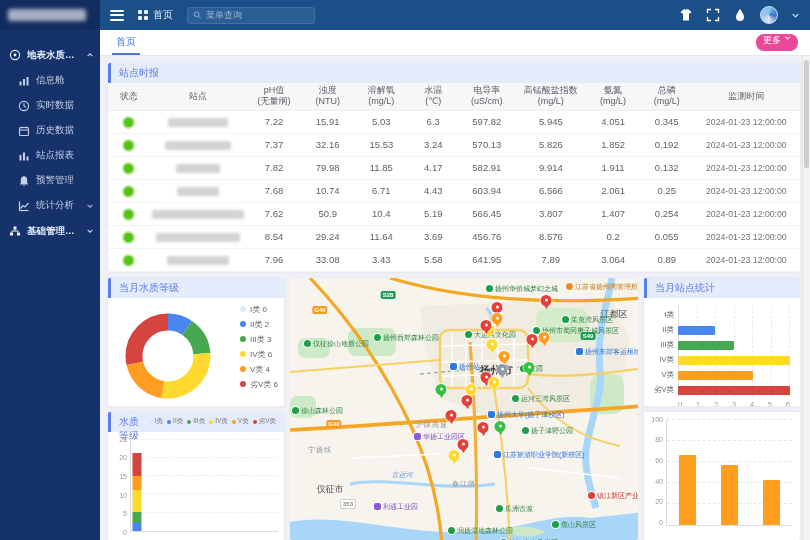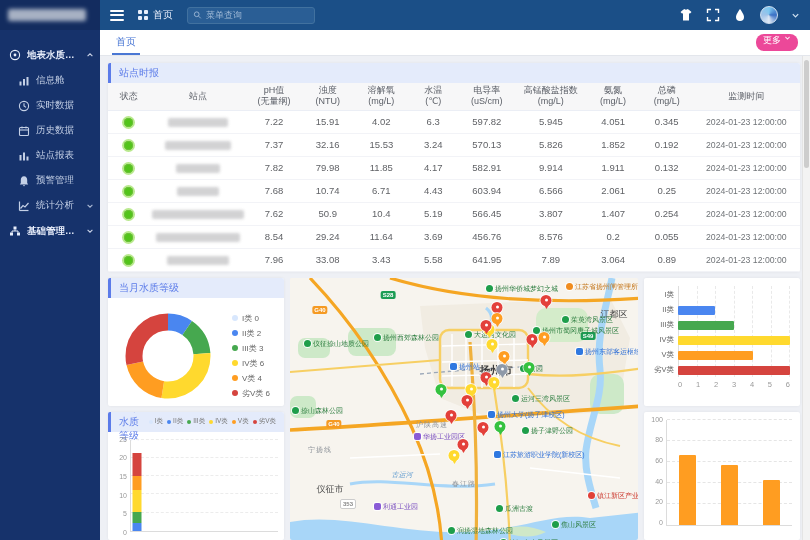--- a/index.html
+++ b/index.html
@@ -53,21 +53,21 @@
   tbody td{text-align:center;font-size:9.5px;color:#606266;height:23px;border-bottom:1px solid #f2f3f7}
   .dot{display:inline-block;width:9px;height:9px;border-radius:50%;background:#52c41a;box-shadow:0 0 0 2px #b9e98e,0 0 0 1px #6cbf3a inset;vertical-align:middle}
   .blur-block{display:inline-block;height:9px;background:#c7c7c9;border-radius:2px;filter:blur(1.6px);opacity:.8;vertical-align:middle}
   .time-cell{font-size:8.7px;color:#707478}
   
   .bottom{flex:1;display:flex;gap:6px;min-height:0}
   .col-l{width:176px;flex:none;display:flex;flex-direction:column;gap:6px}
   .col-r{width:156px;flex:none;display:flex;flex-direction:column;gap:6px}
   .col-l .panel,.col-r .panel{flex:1;min-height:0}
   
-  .donut-body{display:flex;align-items:center;padding:6px 4px 4px 8px;gap:12px}
+  .donut-body{display:flex;align-items:flex-start;padding:6px 4px 4px 8px;gap:20px}
   .legend-col{display:flex;flex-direction:column;gap:4px;font-size:8px;color:#666}
   .legend-it{display:flex;align-items:center;gap:4px;white-space:nowrap}
   .sw{width:6px;height:6px;border-radius:50%;flex:none}
   
   .stk-hd-legend{display:flex;gap:4px;margin-left:auto;font-size:6.5px;color:#777;align-items:center}
   .stk-hd-legend .legend-it{gap:2px}
   .stk-hd-legend .sw{width:4px;height:4px}
   .stk-body{position:relative;height:104px;margin:8px 6px 0 22px}
   .stk-ylabels{position:absolute;left:-16px;top:-4px;bottom:8px;width:13px;display:flex;flex-direction:column;justify-content:space-between;align-items:flex-end;font-size:7px;color:#999}
   .stk-plot{position:absolute;inset:0 0 12px 0;border-left:1px solid #dcdcdc;border-bottom:1px solid #dcdcdc}
@@ -349,21 +349,21 @@
                   <div>监测时间</div>
                 </th>
               </tr>
             </thead>
           <tbody id="tbody">
               <tr>
                 <td><span class="dot"></span></td>
                 <td><span class="blur-block" style="width:60px"></span></td>
                 <td class="">7.22</td>
                 <td class="">15.91</td>
-                <td class="">4.02</td>
+                <td class="">5.03</td>
                 <td class="">6.3</td>
                 <td class="">597.82</td>
                 <td class="">5.945</td>
                 <td class="">4.051</td>
                 <td class="">0.345</td>
                 <td class="time-cell">2024-01-23 12:00:00</td>
               </tr>
               <tr>
                 <td><span class="dot"></span></td>
                 <td><span class="blur-block" style="width:66px"></span></td>
@@ -698,20 +698,23 @@
             <div class="pin" style="left: 177px; top: 128px; background: rgb(227, 64, 58); color: rgb(227, 64, 58);"></div>
             <div class="pin" style="left: 161px; top: 143px; background: rgb(227, 64, 58); color: rgb(227, 64, 58);"></div>
             <div class="pin" style="left: 193px; top: 155px; background: rgb(227, 64, 58); color: rgb(227, 64, 58);"></div>
             <div class="pin" style="left: 210px; top: 154px; background: rgb(53, 194, 64); color: rgb(53, 194, 64);"></div>
             <div class="pin" style="left: 173px; top: 172px; background: rgb(227, 64, 58); color: rgb(227, 64, 58);"></div>
             <div class="pin" style="left: 164px; top: 183px; background: rgb(255, 217, 46); color: rgb(255, 217, 46);"></div>
           </div>
 
         <div class="col-r">
           <section class="panel">
+            <div class="panel-hd">
+                <span>当月站点统计</span>
+              </div>
             <div class="hbar-body" id="hbar-body">
               <div class="hbar-gridwrap">
                   <i></i>
                   <i></i>
                   <i></i>
                   <i></i>
                   <i></i>
                   <i></i>
                 </div>
             <div class="hbar-row">

